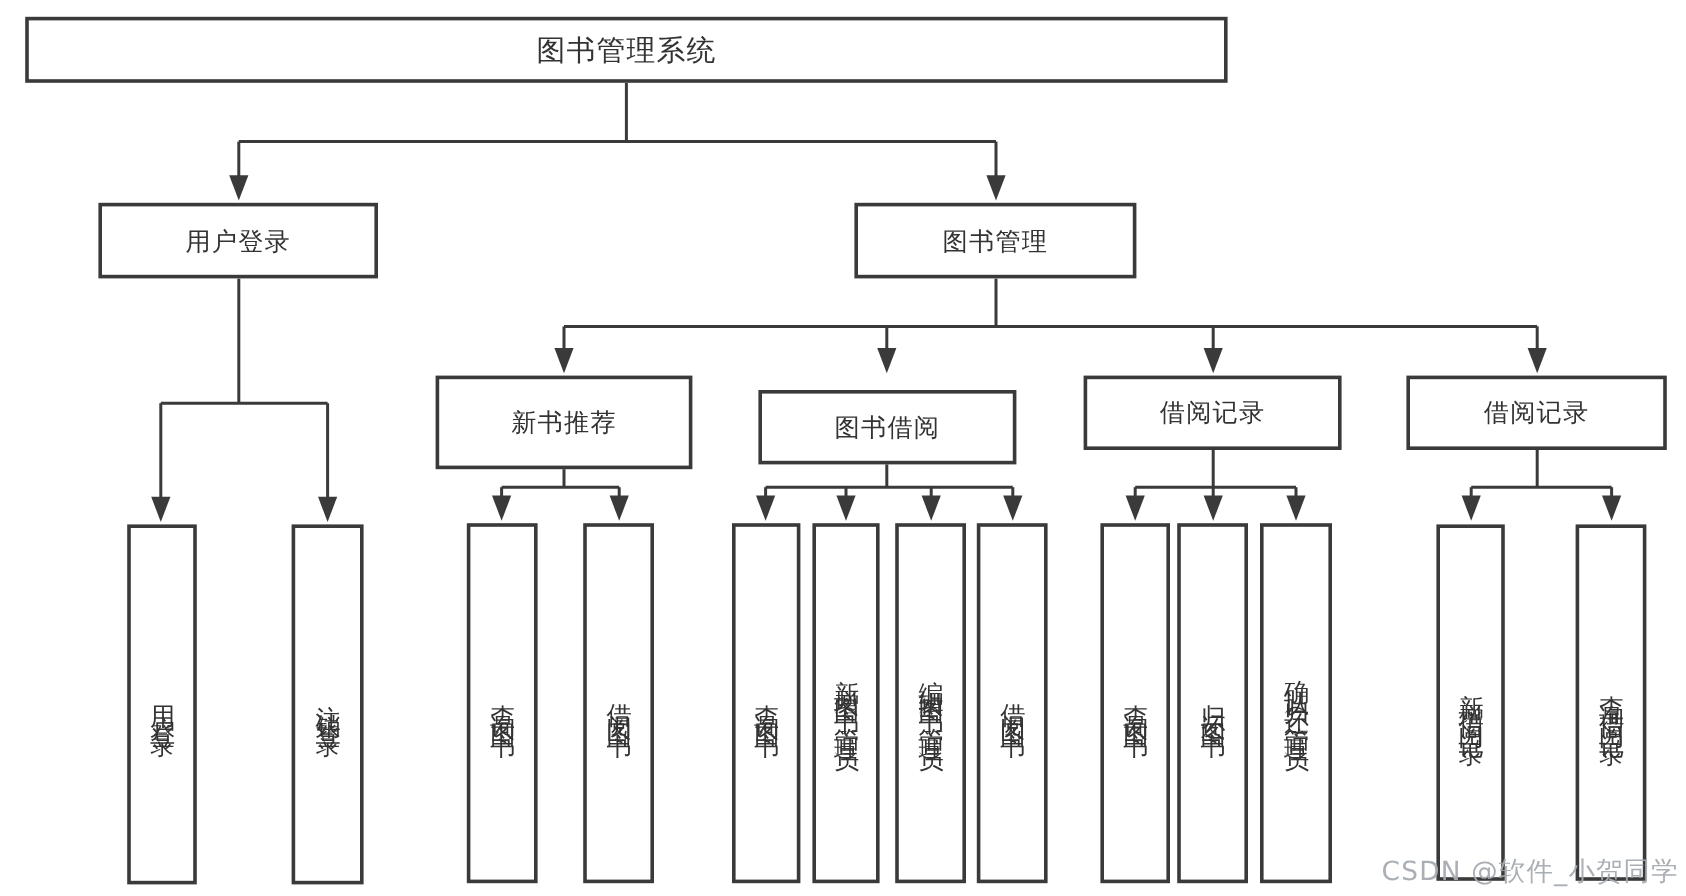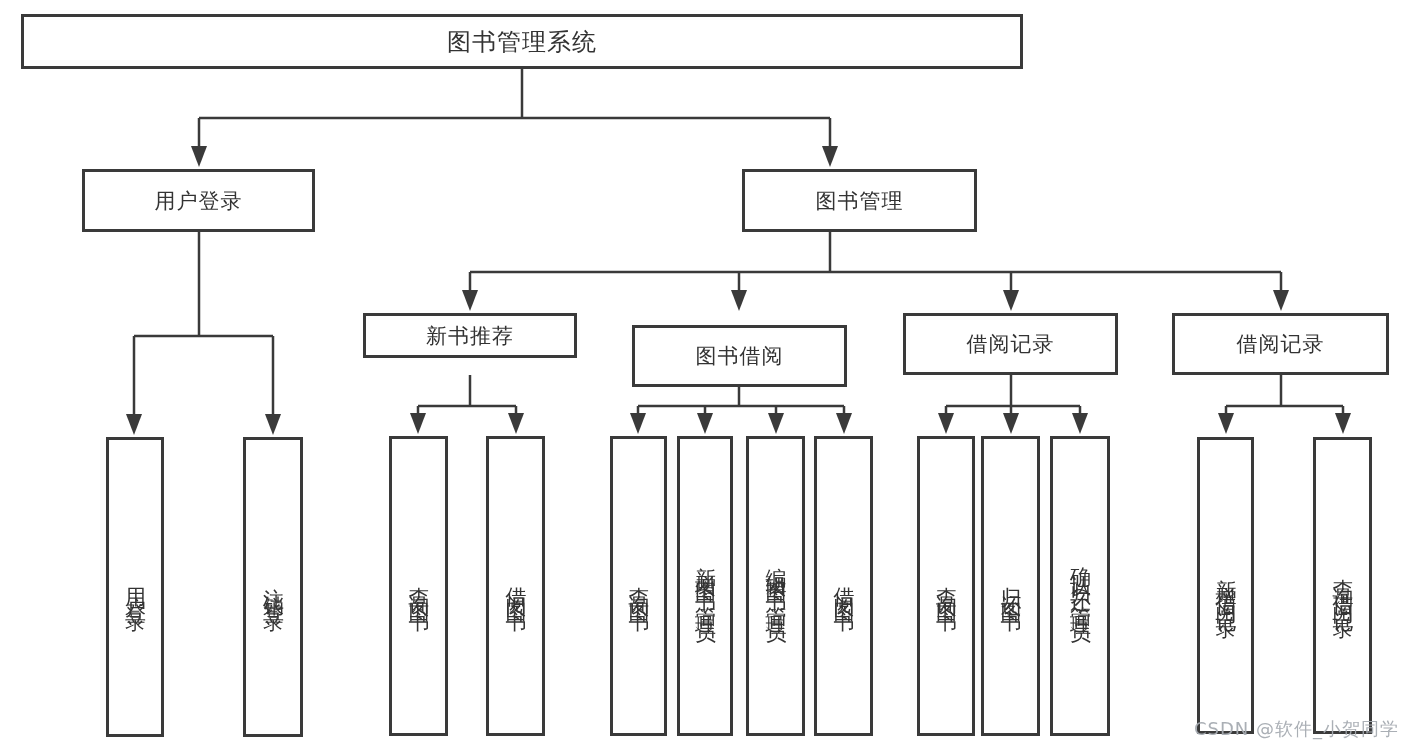--- a/index.html
+++ b/index.html
@@ -39,21 +39,21 @@
     writing-mode: vertical-rl;
     text-orientation: mixed;
     letter-spacing: 8px;
     line-height: 1;
   }
   .root-node { font-size: 24px; }
   .watermark {
     position: absolute;
     right: 6px;
     bottom: 6px;
-    font-size: 18px;
+    font-size: 22px;
     color: rgba(165, 171, 177, 0.95);
     letter-spacing: 1px;
     z-index: 10;
     white-space: nowrap;
   }
 </style>
 </head>
 <body>
 
 <div class="stage">
@@ -116,23 +116,23 @@
     <line x1="1226" y1="406" x2="1343" y2="406"></line>
     <line x1="1226" y1="406" x2="1226" y2="417"></line>
     <polygon points="1218,413 1234,413 1226,434"></polygon>
     <line x1="1343" y1="406" x2="1343" y2="417"></line>
     <polygon points="1335,413 1351,413 1343,434"></polygon>
   </svg>
 
   <div class="node root-node" style="left:21px; top:14px; width:1002px; height:55px;">图书管理系统</div>
 
   <div class="node" style="left:82px; top:169px; width:233px; height:63px;">用户登录</div>
-  <div class="node" style="left:712px; top:169px; width:235px; height:63px;margin-left:30px;">图书管理</div>
+  <div class="node" style="left:712px; top:169px; width:235px; height:63px;">图书管理</div>
 
-  <div class="node" style="left:363px; top:313px; width:214px; height:45px;">新书推荐</div>
+  <div class="node" style="left:363px; top:313px; width:214px; height:78px;">新书推荐</div>
   <div class="node" style="left:632px; top:313px; width:215px; height:62px;margin-top:12px;">图书借阅</div>
   <div class="node" style="left:903px; top:313px; width:215px; height:62px;">借阅记录</div>
   <div class="node" style="left:1172px; top:313px; width:217px; height:62px;">借阅记录</div>
 
   <div class="leaf" style="left:106px; top:437px; width:58px; height:300px;">用户登录</div>
   <div class="leaf" style="left:243px; top:437px; width:60px; height:300px;">注销登录</div>
 
   <div class="leaf" style="left:389px; top:436px; width:59px; height:300px;">查询图书</div>
   <div class="leaf" style="left:486px; top:436px; width:59px; height:300px;">借阅图书</div>
 

